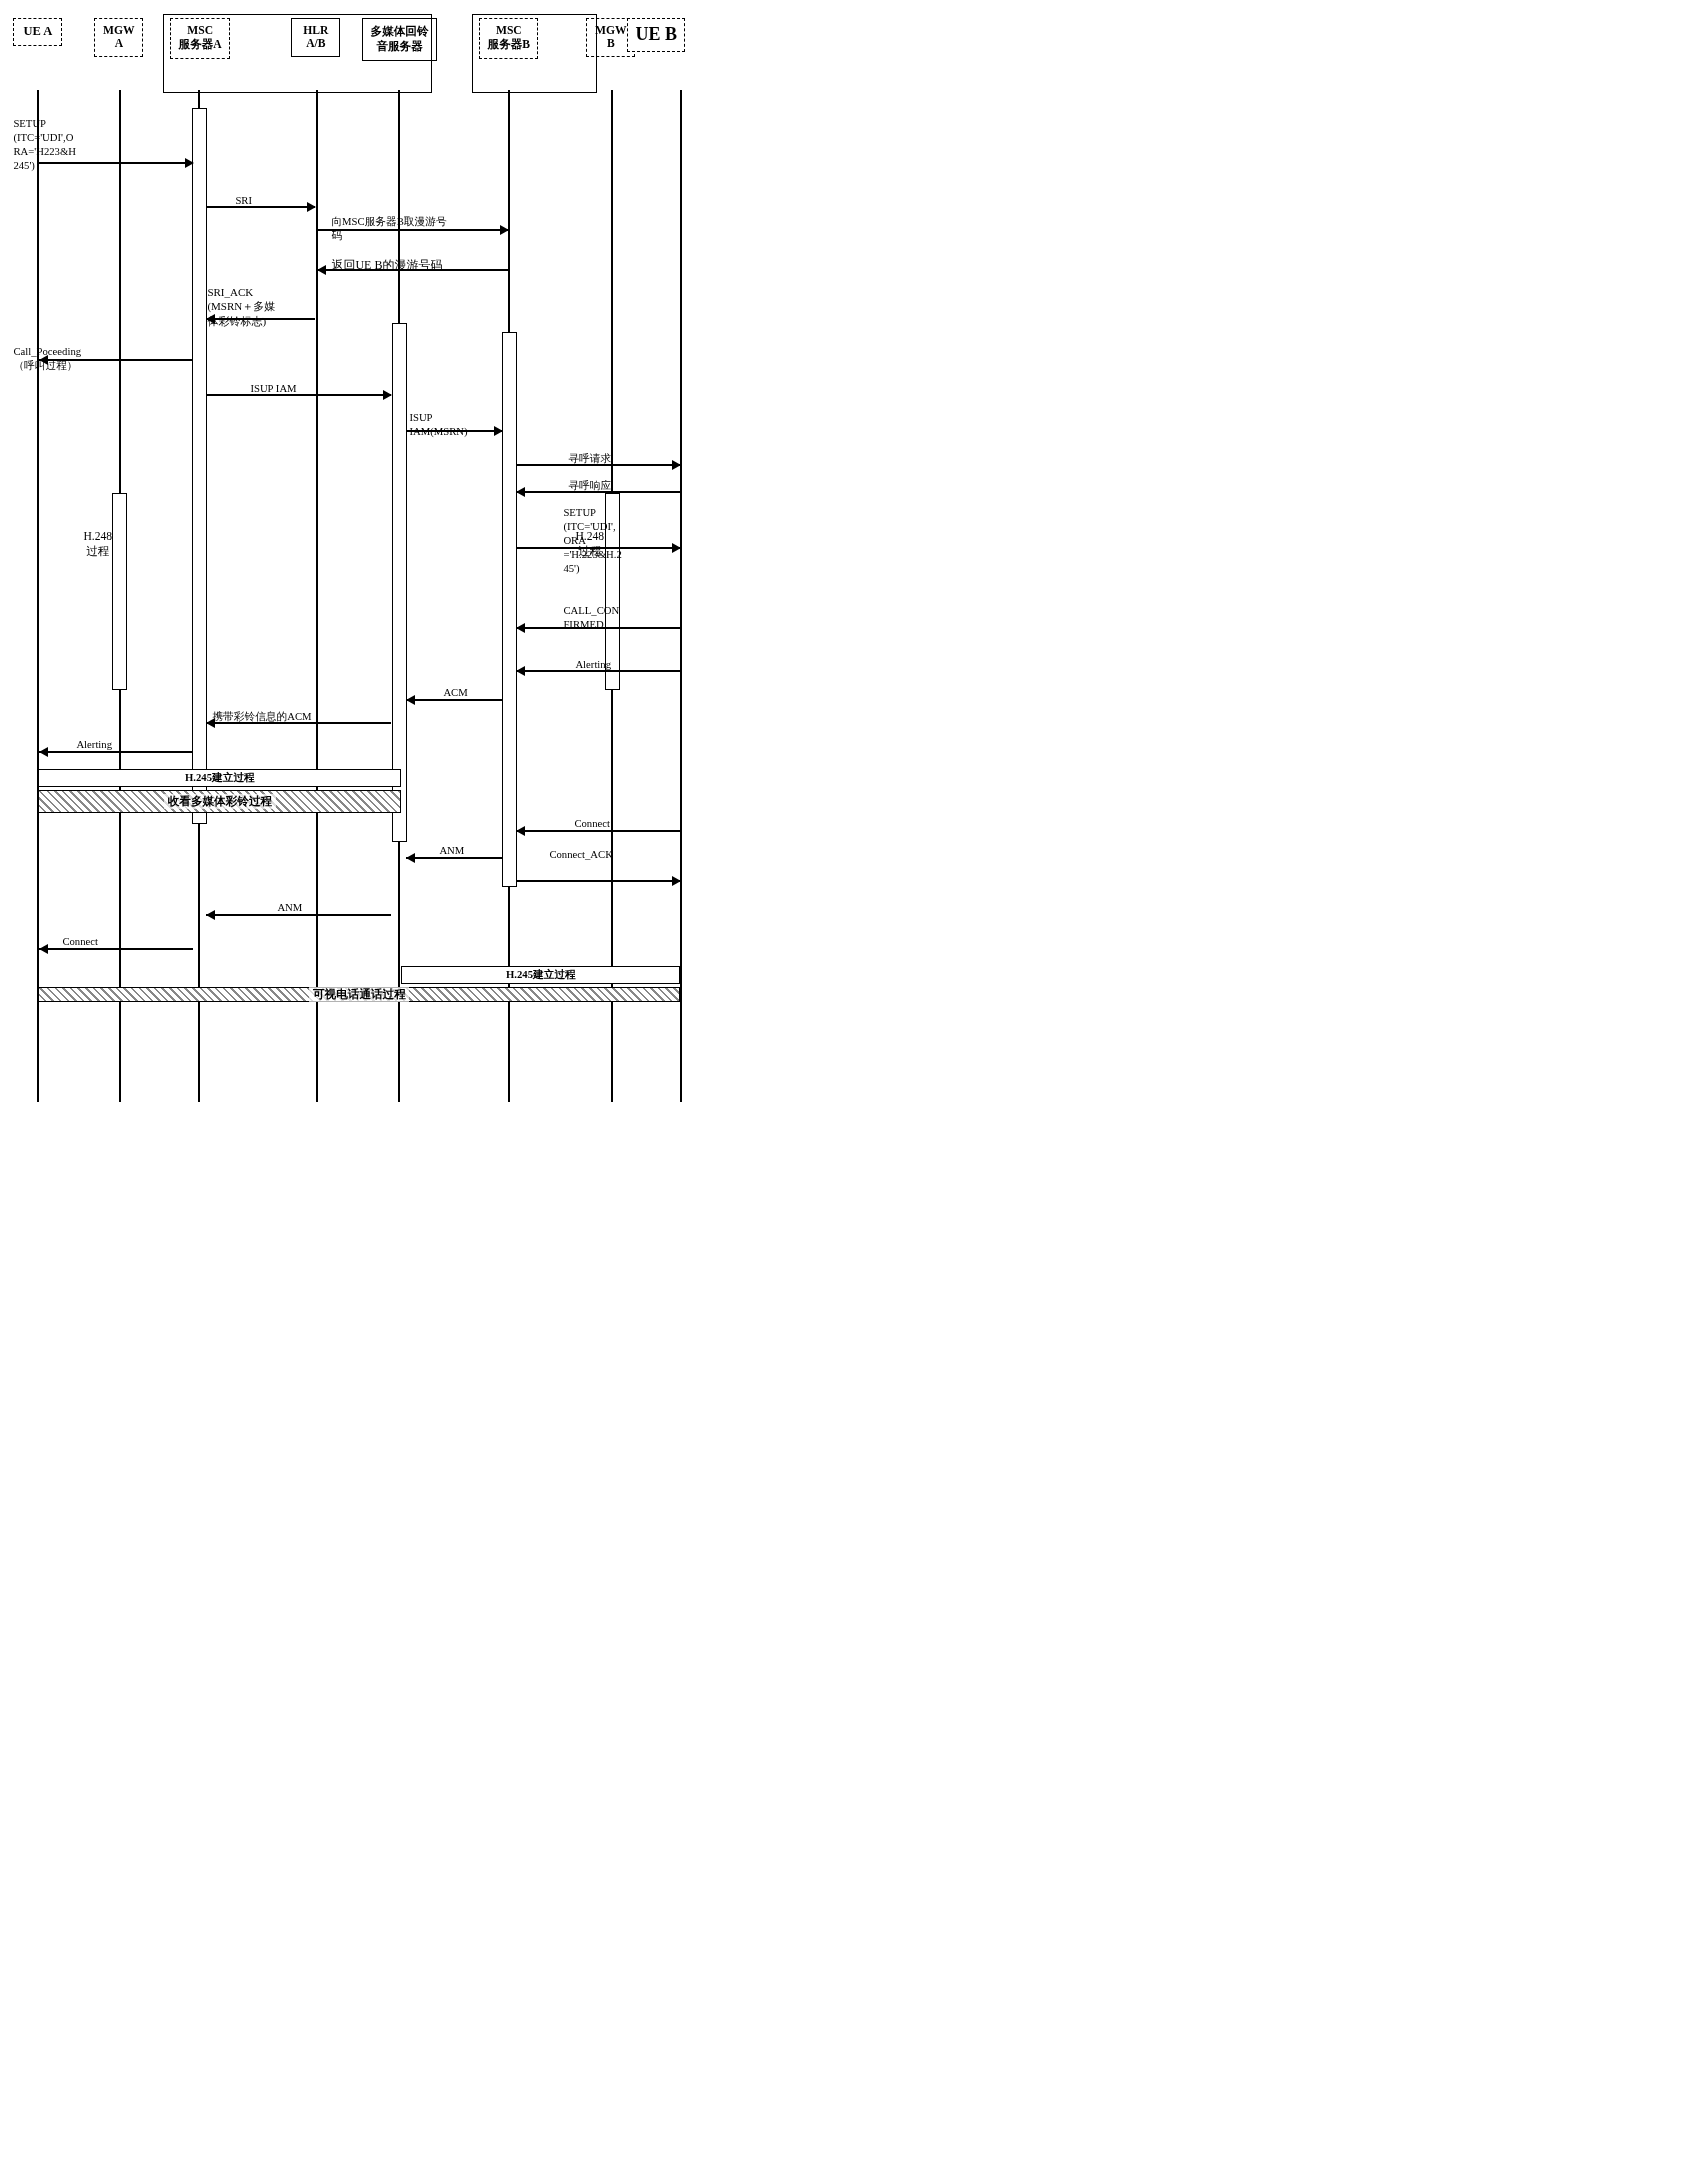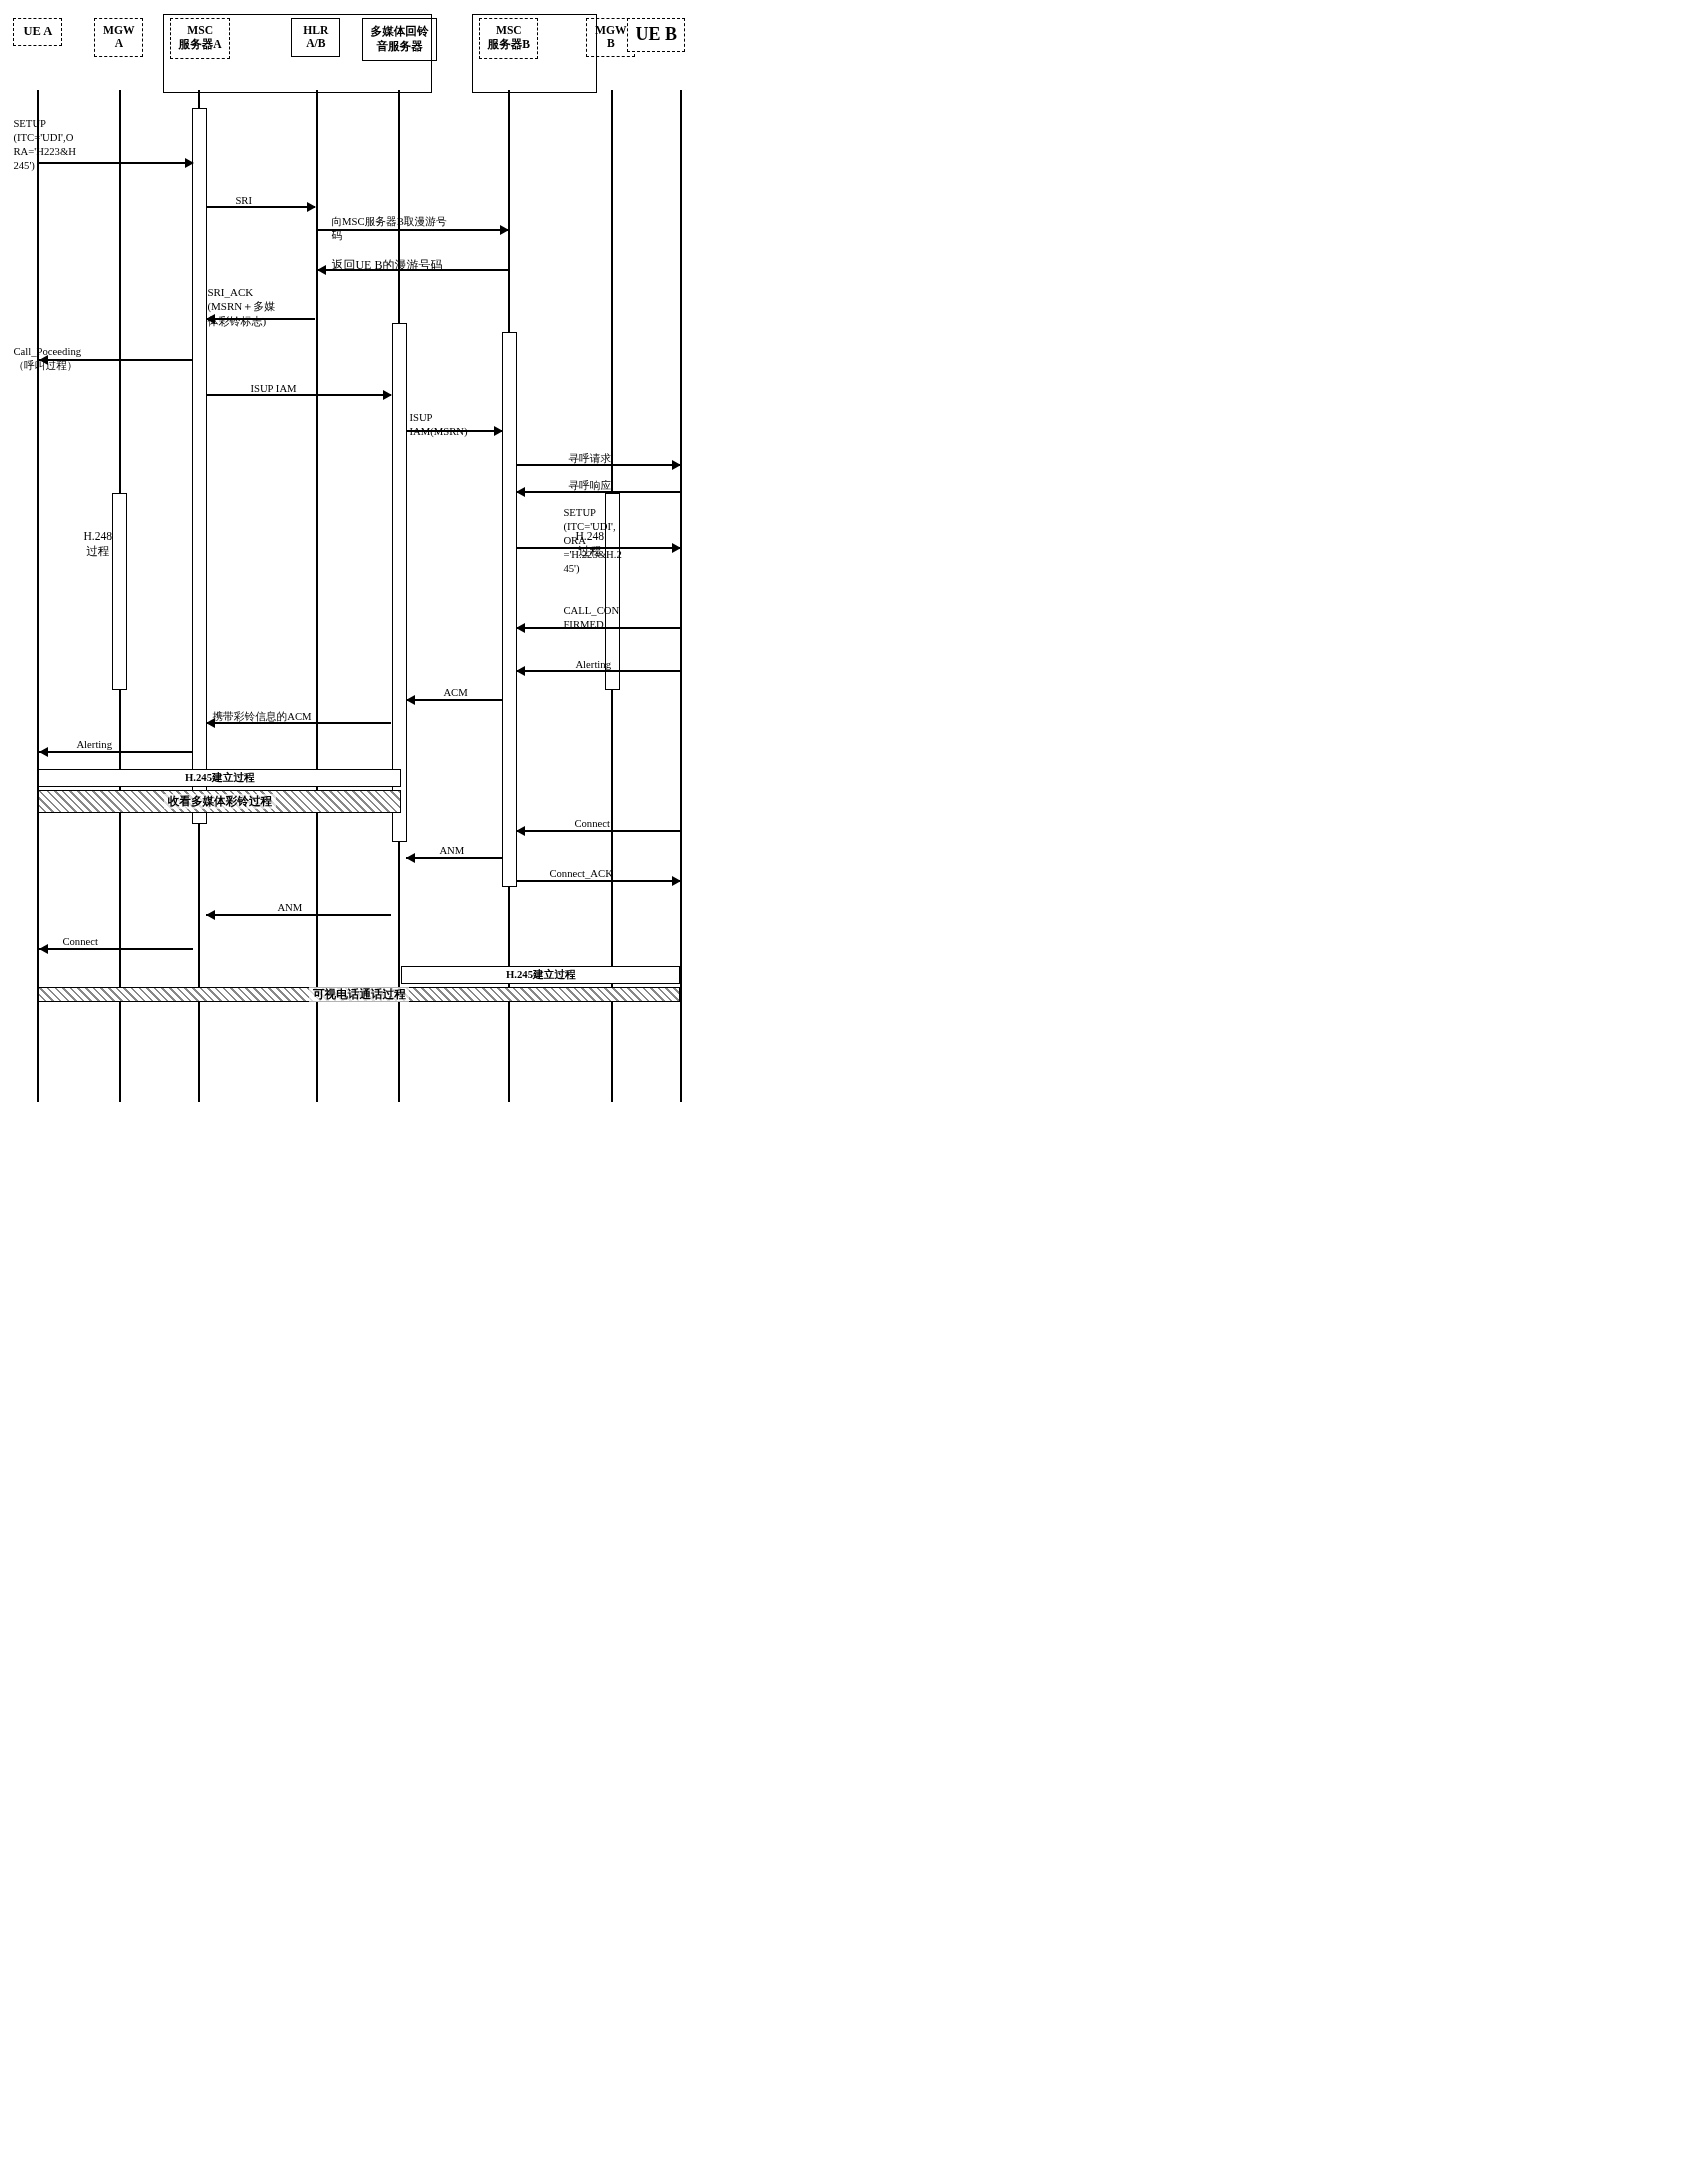--- a/index.html
+++ b/index.html
@@ -204,21 +204,21 @@
     <div style="position:absolute; left:561px; top:727px; font-size:10.7px;">Connect</div>
 
     <div style="position:absolute; left:393px; top:767px; width:96px; height:1.8px; background:#000;">
       <div style="position:absolute; left:-0.9px; top:-4.5px; border-right:9px solid #000; border-top:5.4px solid transparent; border-bottom:5.4px solid transparent;"></div>
     </div>
     <div style="position:absolute; left:426px; top:754px; font-size:10.7px;">ANM</div>
 
     <div style="position:absolute; left:503px; top:790px; width:164px; height:1.8px; background:#000;">
       <div style="position:absolute; right:-0.9px; top:-4.5px; border-left:9px solid #000; border-top:5.4px solid transparent; border-bottom:5.4px solid transparent;"></div>
     </div>
-    <div style="position:absolute; left:536px; top:777px; font-size:10.7px;">Connect_ACK</div>
+    <div style="position:absolute; left:536px; top:758px; font-size:10.7px;">Connect_ACK</div>
 
     <div style="position:absolute; left:193px; top:824px; width:185px; height:1.8px; background:#000;">
       <div style="position:absolute; left:-0.9px; top:-4.5px; border-right:9px solid #000; border-top:5.4px solid transparent; border-bottom:5.4px solid transparent;"></div>
     </div>
     <div style="position:absolute; left:264px; top:811px; font-size:10.7px;">ANM</div>
 
     <div style="position:absolute; left:26px; top:858px; width:154px; height:1.8px; background:#000;">
       <div style="position:absolute; left:-0.9px; top:-4.5px; border-right:9px solid #000; border-top:5.4px solid transparent; border-bottom:5.4px solid transparent;"></div>
     </div>
     <div style="position:absolute; left:49px; top:845px; font-size:10.7px;">Connect</div>

